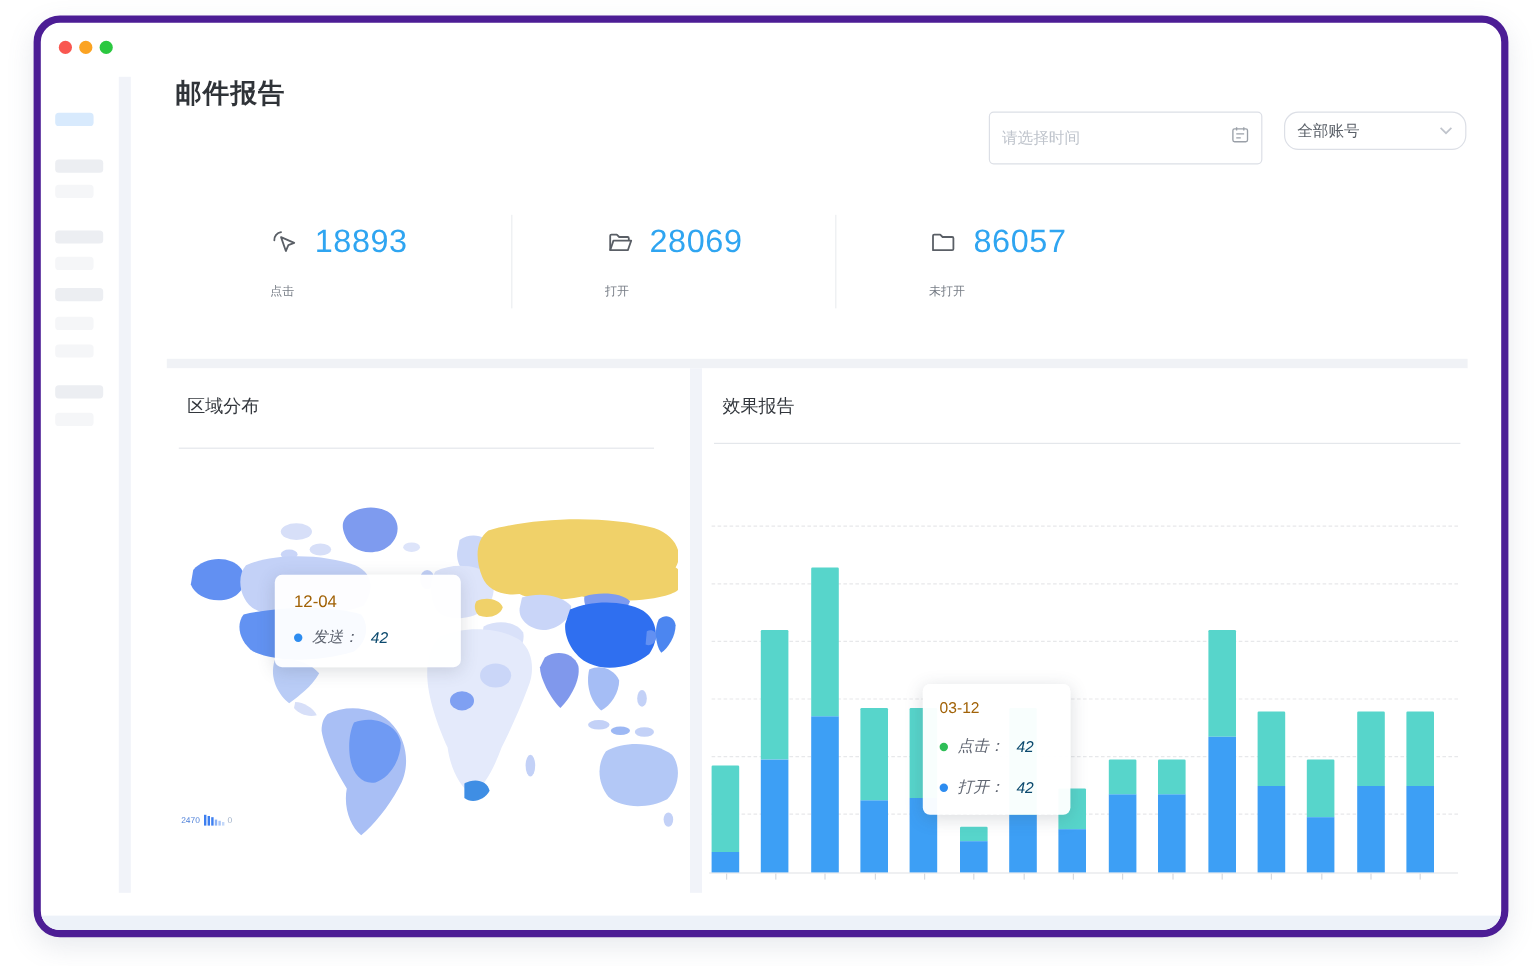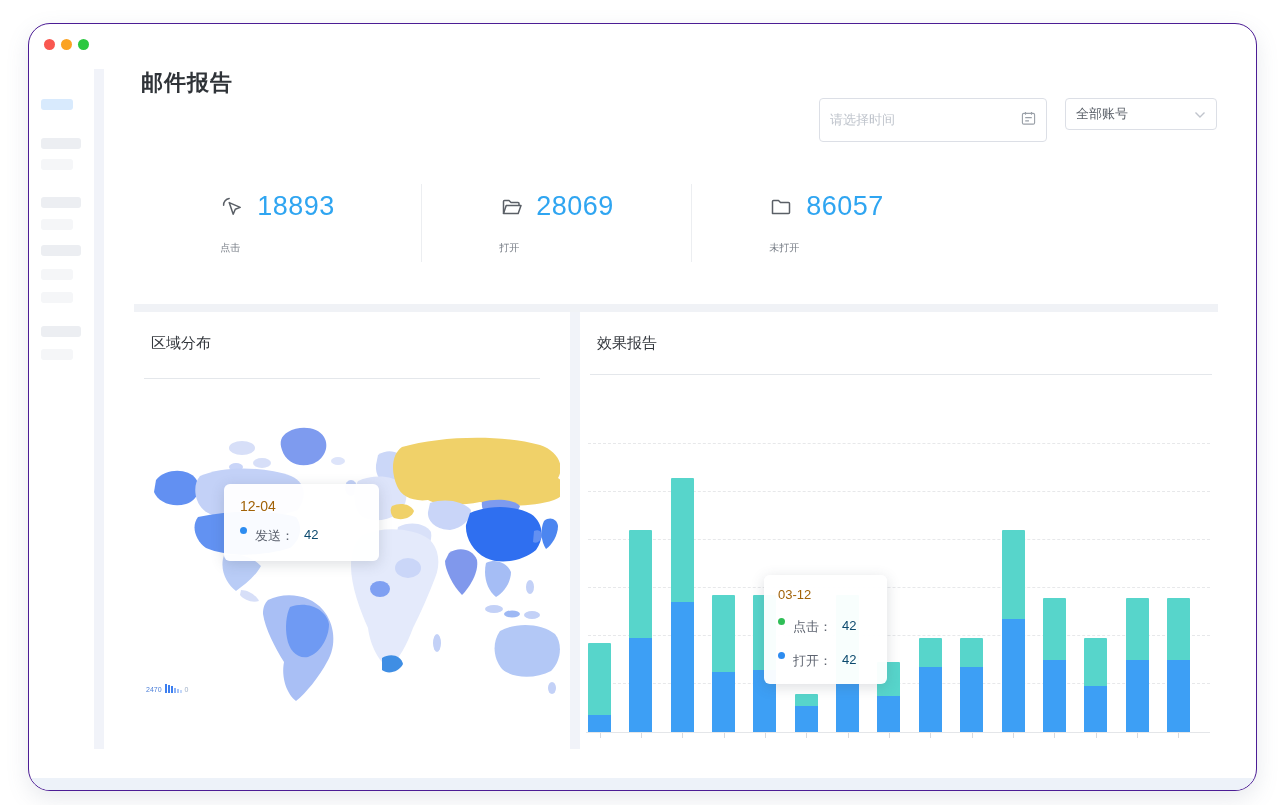--- a/index.html
+++ b/index.html
@@ -1,19 +1,19 @@
 <!DOCTYPE html>
 <html><head>
 <meta charset="utf-8">
 <style>
   * { margin:0; padding:0; box-sizing:border-box; }
   html,body { width:1280px; height:805px; background:#fff; font-family:"Liberation Sans","DejaVu Sans",sans-serif; overflow:hidden; }
 
-  .window { position:absolute; left:28px; top:23px; width:1229px; height:768px;
-            background:#fff; border:1px solid #4c1d95; border-radius:22px;
+  .window { position:absolute; left:28px; top:13px; width:1229px; height:768px;
+            background:#fff; border:6px solid #4c1d95; border-radius:22px;
             box-shadow:0 8px 22px rgba(110,125,150,.16); overflow:hidden; }
 
   .traffic { position:absolute; left:15px; top:15px; display:flex; gap:6px; }
   .traffic .dot { width:11px; height:11px; border-radius:50%; }
 
   
   .skel { position:absolute; left:12px; border-radius:3px; height:11px; }
   .skel.active { background:#D8EAFD; width:32px; }
   .skel.g  { background:#ECEEF2; width:40px; }
   .skel.l  { background:#F5F6F8; width:32px; }
@@ -21,21 +21,21 @@
 
   .main { position:absolute; left:105px; top:0; width:1084px; height:100%; }
 
   .page-title { position:absolute; left:7px; top:44px; font-size:22px; font-weight:bold; color:#2F3338; letter-spacing:1px; }
 
   
   .date-input { position:absolute; left:685px; top:74px; width:228px; height:44px; border:1px solid #DCDFE6;
                 border-radius:4px; background:#fff; display:flex; align-items:center; padding:0 10px; }
   .date-input .ph { color:#BFC4CC; font-size:13px; flex:1; }
   .select-box { position:absolute; left:931px; top:74px; width:152px; height:32px; border:1px solid #DCDFE6;
-                border-radius:4px; background:#fff; display:flex; align-items:center; padding:0 10px; }
+                border-radius:12px; background:#fff; display:flex; align-items:center; padding:0 10px; }
   .select-box .val { color:#5A6068; font-size:13px; flex:1; }
   .icon-gray { color:#9AA0A8; }
 
   
   .stats { position:absolute; left:0; top:160px; width:1084px; height:78px; display:flex; }
   .stat { display:flex; flex-direction:column; align-items:center; justify-content:center; }
   .stat:nth-child(1){ width:287px; } .stat:nth-child(2){ width:270px; }
   .stat:nth-child(3){ width:270px; } .stat:nth-child(4){ width:257px; }
   .stat + .stat { border-left:1px solid #ECEEF1; }
   .stat-top { display:flex; align-items:center; gap:13px; }
@@ -63,21 +63,21 @@
   .map-legend .lv { font-size:7px; color:#4C7FD8; line-height:7px; }
   .map-legend .bars { display:flex; align-items:flex-end; gap:1px; }
   .map-legend .b { width:2px; background:#3D7FF0; }
   .map-legend .min { font-size:7px; color:#9FB0C8; line-height:7px; }
 
   
   .tooltip { position:absolute; background:rgba(255,255,255,.96); border-radius:6px;
              box-shadow:0 3px 14px rgba(60,70,90,.18); z-index:5; }
   .tt-map { left:90px; top:172px; width:155px; padding:14px 16px 16px; }
   .tt-date { font-size:14px; color:#a16207; }
-  .tt-row { display:flex; margin-top:13px; font-size:13px; color:#5E6470; }
+  .tt-row { display:flex; align-items:center; margin-top:13px; font-size:13px; color:#5E6470;font-style:italic; }
   .tt-row .dot { width:7px; height:7px; border-radius:50%; margin-right:8px; }
   .tt-row .tv { margin-left:10px; color:#0c4a6e; }
   .dot-blue { background:#2D8CF0; } .dot-green { background:#2FBE57; }
   .tt-chart { left:184px; top:263px; width:123px; padding:12px 14px 14px; }
   .tt-chart .tt-date { font-size:13px; }
   .tt-chart .tt-row { margin-top:16px; }
 
   
   .plot { position:absolute; left:8px; top:100px; width:622px; height:320px; }
   .gridline { position:absolute; left:0; width:100%; height:0;

